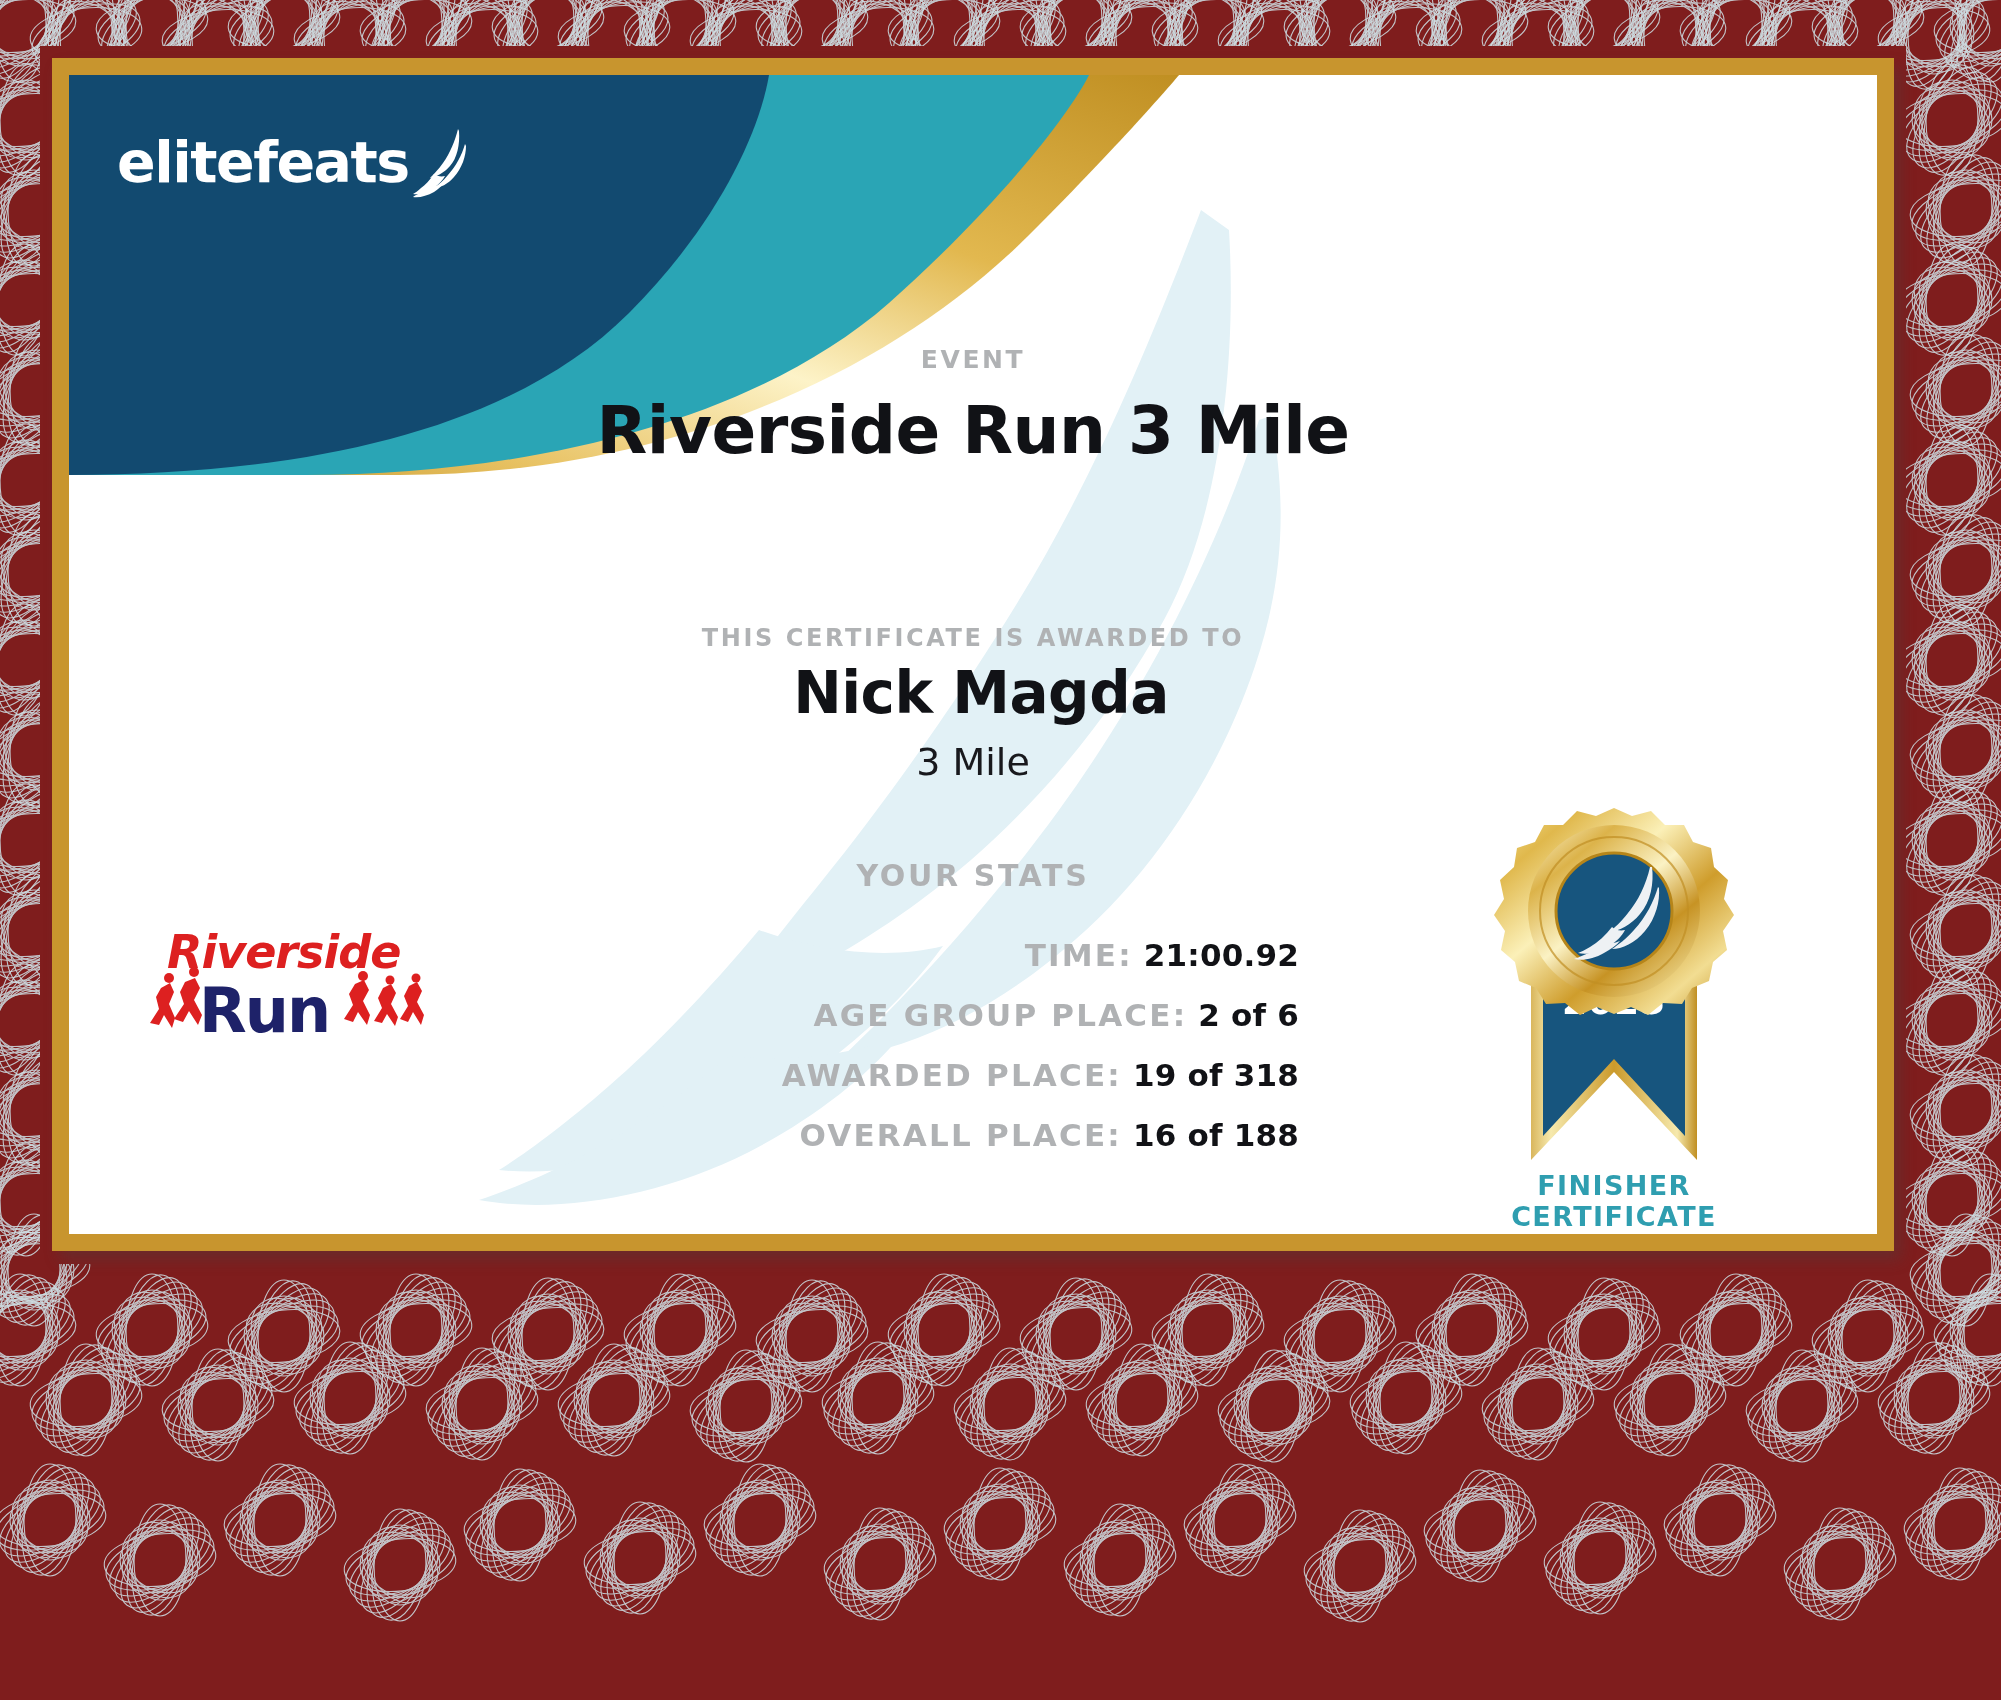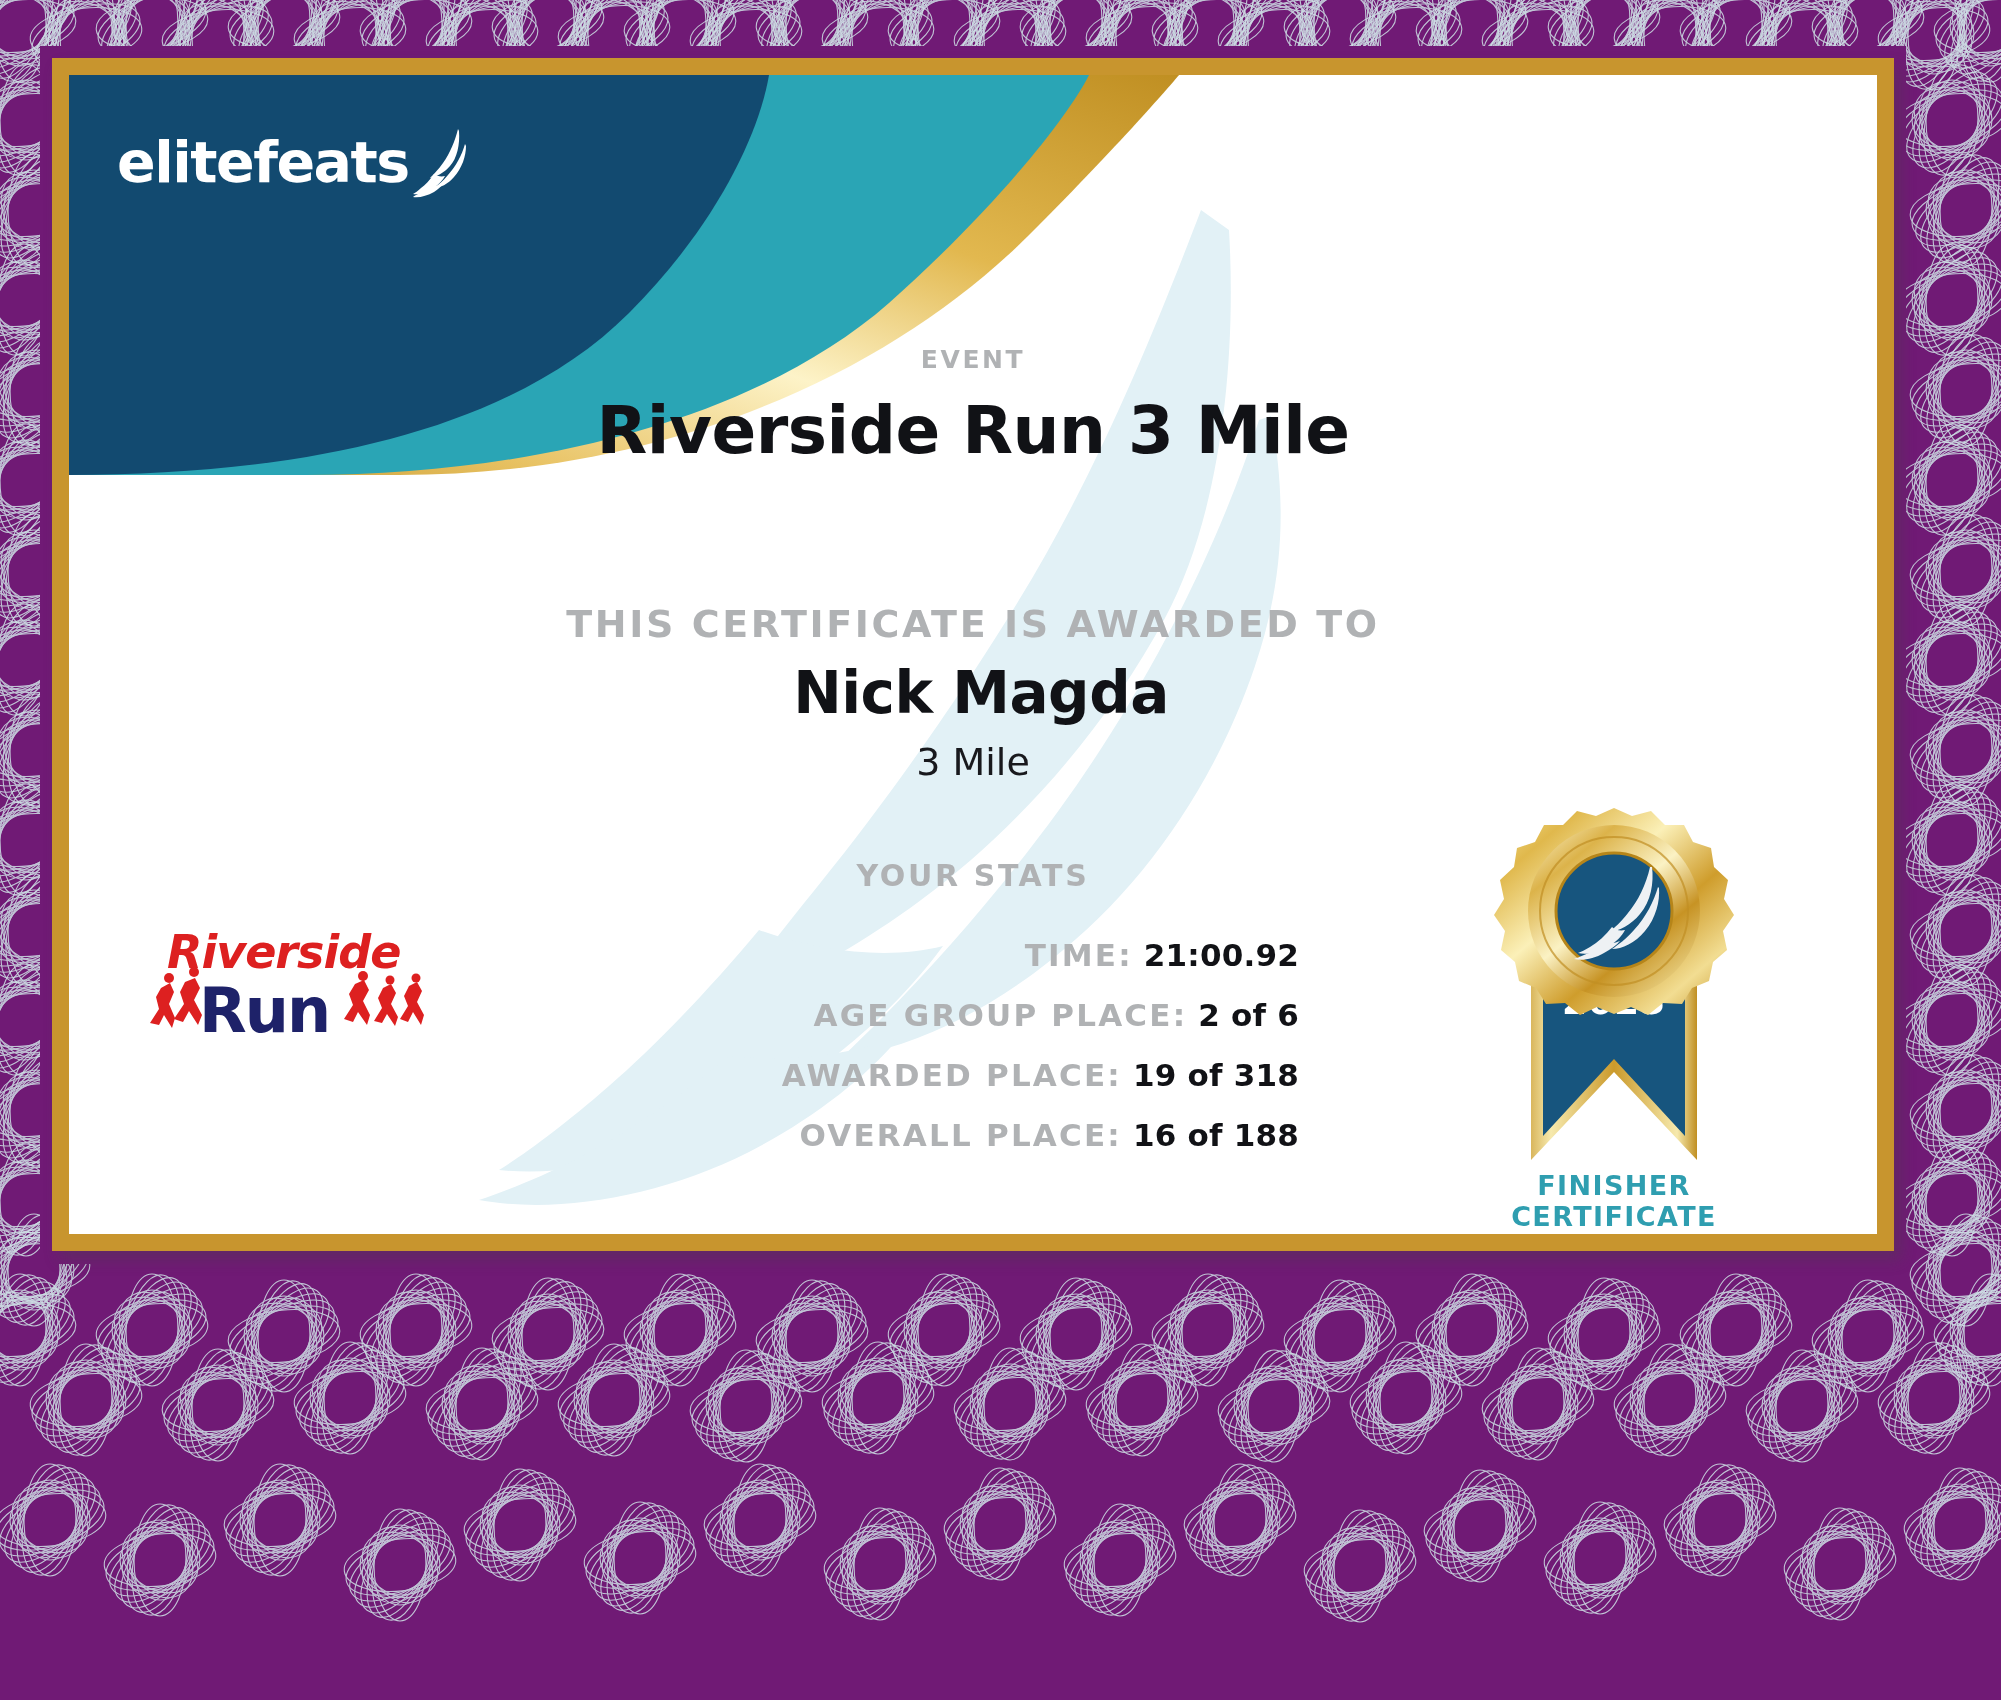--- a/index.html
+++ b/index.html
@@ -13,21 +13,21 @@
     height: 1700px;
     overflow: hidden;
     font-family: "DejaVu Sans", "Liberation Sans", sans-serif;
     position: relative;
   }
 
   
   #page {
     position: absolute;
     inset: 0;
-    background: #701a75;
+    background: #7f1d1d;
   }
   #guilloche {
     position: absolute;
     inset: 0;
     width: 2001px;
     height: 1700px;
     pointer-events: none;
   }
 
   
@@ -108,21 +108,21 @@
     font-family: "DejaVu Sans", sans-serif;
   }
   .value-strong {
     color: #111216;
     font-weight: bold;
     font-family: "DejaVu Sans", sans-serif;
   }
 
   #lbl-event   { top: 270px; font-size: 25px; }
   #val-event   { top: 317px; font-size: 66px; letter-spacing: -0.5px; }
-  #lbl-awarded { top: 527px; font-size: 38px; }
+  #lbl-awarded { top: 549px; font-size: 24px; }
   #val-name    { top: 584px; font-size: 58px; letter-spacing: -0.5px; padding-left: 16px; }
   #val-sub     { top: 665px; font-size: 38px; color: #18191d; font-weight: normal;
                  font-family: "DejaVu Sans", sans-serif; }
   #lbl-stats   { top: 783px; font-size: 30px; }
 
   
   #stats {
     position: absolute;
     left: 340px;
     top: 862px;

